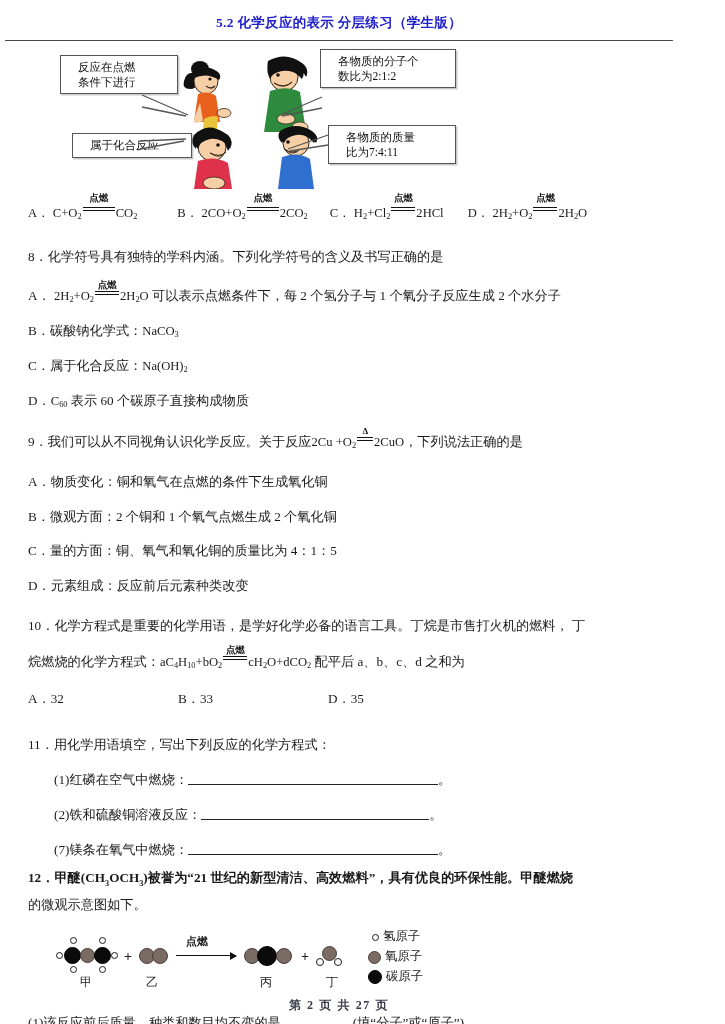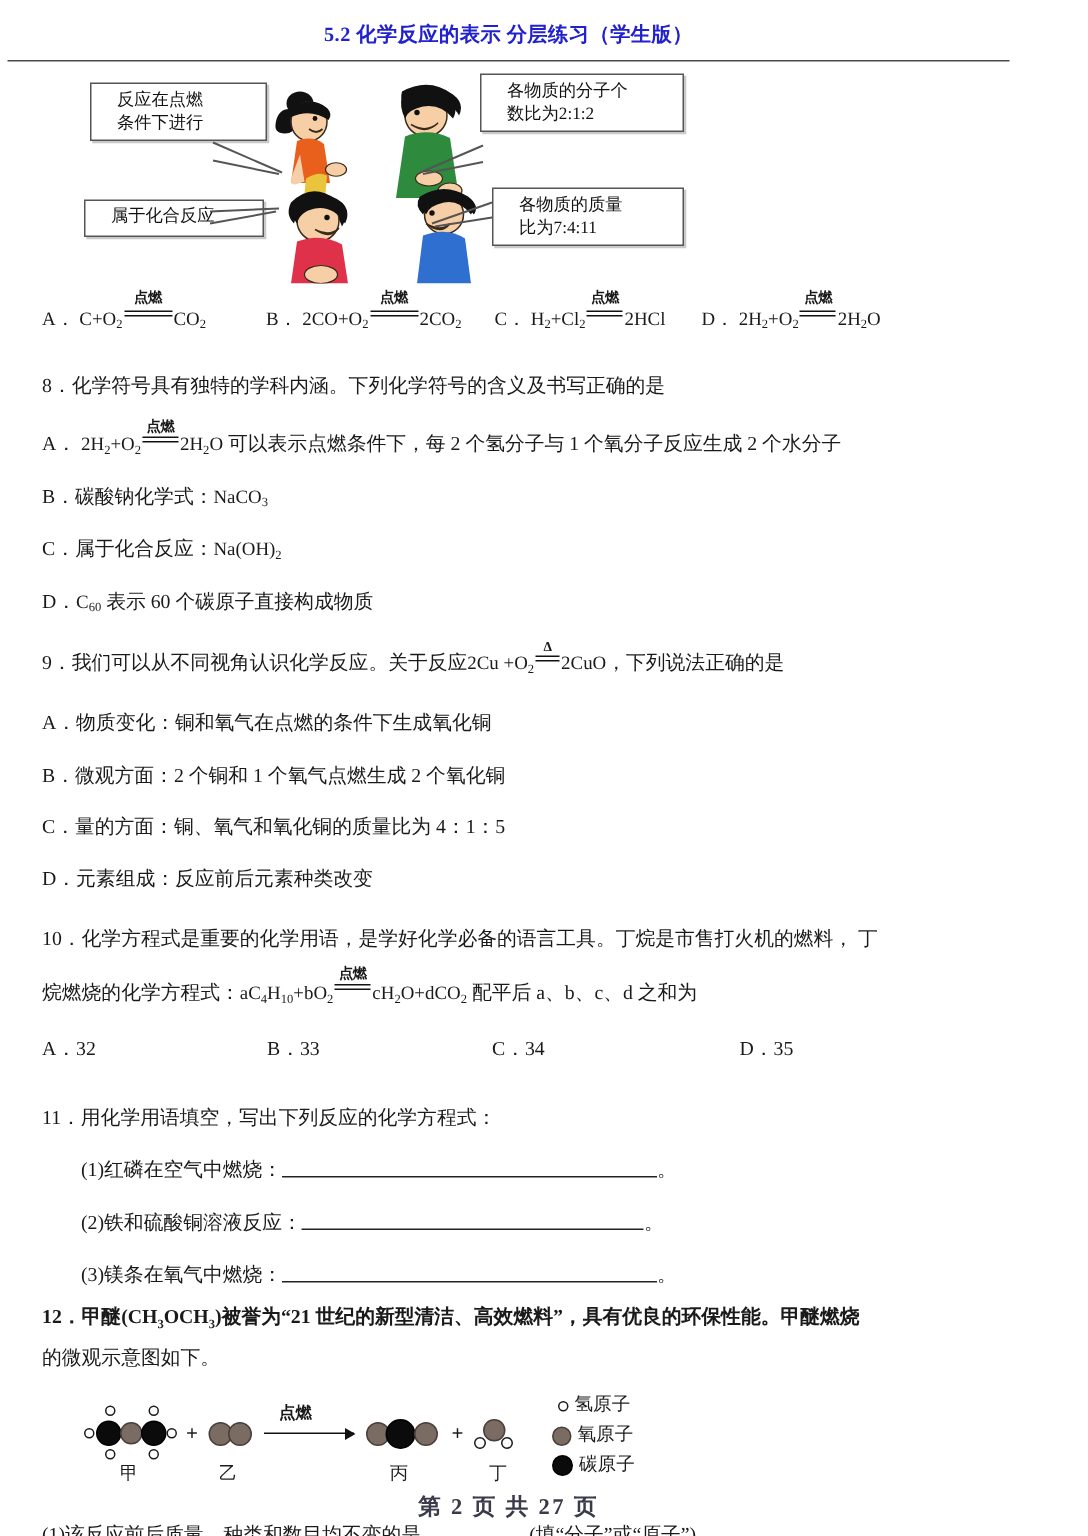--- a/index.html
+++ b/index.html
@@ -173,21 +173,21 @@
     margin-right: 4px;
     box-sizing: border-box;
   }
 
   .footer {
     position: absolute;
     bottom: 10px;
     left: 0;
     width: 100%;
     text-align: center;
-    font-size: 15px;
+    font-size: 12px;
     font-weight: bold;
     letter-spacing: 1.6px;
     color: #3a3a4a;
   }
 </style>
 </head>
 <body>
 
 <div class="page">
 
@@ -234,21 +234,21 @@
 
       <div class="bubble" style="left:292px; top:4px; width:100px;">
         <div>各物质的分子个</div>
         <div>数比为2:1:2</div>
       </div>
       <svg style="position:absolute; left:250px; top:50px;" width="46" height="24">
         <polyline points="44,2 2,20" stroke="#555" stroke-width="1.3" fill="none"></polyline>
         <polyline points="44,13 4,21" stroke="#555" stroke-width="1.3" fill="none"></polyline>
       </svg>
 
-      <div class="bubble" style="left:28px; top:88px; width:84px;font-family:Liberation Mono, monospace;">
+      <div class="bubble" style="left:44px; top:88px; width:84px;">
         <div>属于化合反应</div>
       </div>
       <svg style="position:absolute; left:110px; top:92px;" width="52" height="22">
         <polyline points="2,4 48,2" stroke="#555" stroke-width="1.3" fill="none"></polyline>
         <polyline points="2,12 46,4" stroke="#555" stroke-width="1.3" fill="none"></polyline>
       </svg>
 
       <svg class="person" style="left:156px; top:76px;" width="62" height="68">
         <path d="M10 14 q14 -14 30 -2 q10 8 4 18 q-4 -12 -16 -12 q-14 0 -16 10 q-6 -6 -2 -14 z" fill="#111"></path>
         <ellipse cx="28" cy="26" rx="14" ry="14" fill="#f7cfa6" stroke="#3a2a1a" stroke-width="1"></ellipse>
@@ -335,34 +335,33 @@
     </div>
 
     <div class="qline q-num" style="margin-top:14px;">10．化学方程式是重要的化学用语，是学好化学必备的语言工具。丁烷是市售打火机的燃料， 丁</div>
     <div class="qline" style="margin-top:10px;">
       <span>烷燃烧的化学方程式：</span><span class="chem"><span>aC</span><sub>4</sub><span>H</span><sub>10</sub><span>+bO</span><sub>2</sub><span class="rxn narrow"><span class="cond">点燃</span><span class="eqbar"></span></span><span>cH</span><sub>2</sub><span>O+dCO</span><sub>2</sub></span> <span>配平后 a、b、c、d 之和为</span>
     </div>
 
     <div class="opt-row" style="margin-top:16px;">
       <div style="width:150px;">A．32</div>
       <div style="width:150px;">B．33</div>
-      <div style="width:165px;">C．34</div>
       <div>D．35</div>
     </div>
 
     <div class="qline q-num" style="margin-top:24px;">11．用化学用语填空，写出下列反应的化学方程式：</div>
 
     <div class="qline opt" style="margin-left:26px;">
       <span>(1)红磷在空气中燃烧：</span><span class="blank" style="width:250px;"></span><span>。</span>
     </div>
     <div class="qline opt" style="margin-left:26px;">
       <span>(2)铁和硫酸铜溶液反应：</span><span class="blank" style="width:228px;"></span><span>。</span>
     </div>
     <div class="qline opt" style="margin-left:26px;">
-      <span>(3)镁条在氧气中燃烧：</span><span class="blank" style="width:250px;"></span><span>。</span>
+      <span>(7)镁条在氧气中燃烧：</span><span class="blank" style="width:250px;"></span><span>。</span>
     </div>
 
     <div class="qline q-num" style="margin-top:3px;font-weight:bold;">
       <span>12．甲醚(CH</span><sub style="font-size:8.4px;">3</sub><span>OCH</span><sub style="font-size:8.4px;">3</sub><span>)被誉为“21 世纪的新型清洁、高效燃料”，具有优良的环保性能。甲醚燃烧</span>
     </div>
     <div class="qline">的微观示意图如下。</div>
 
     <div class="mol-block">
 
       <div class="atom atom-h" style="width:7px; height:7px; left:2px; top:28px;"></div>

